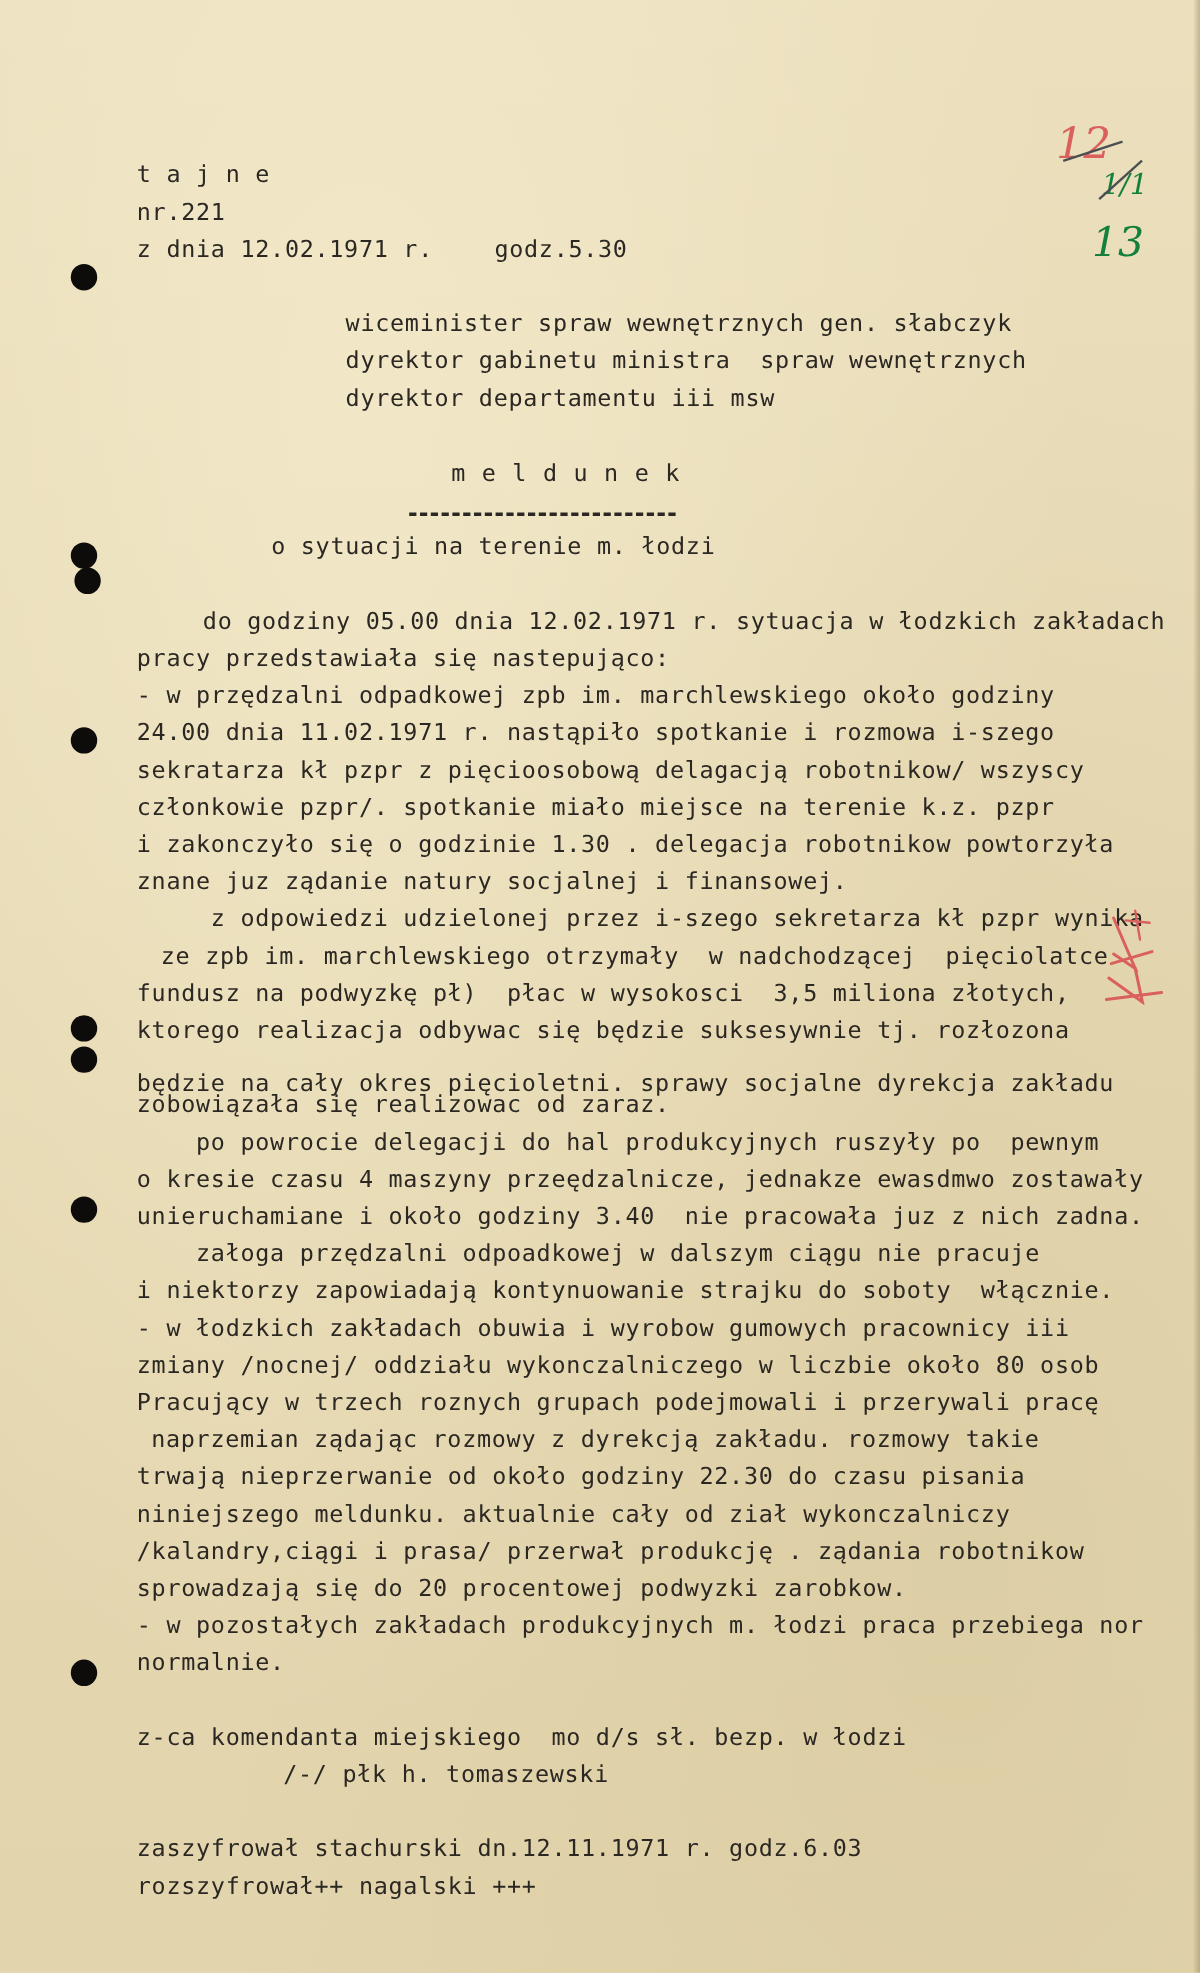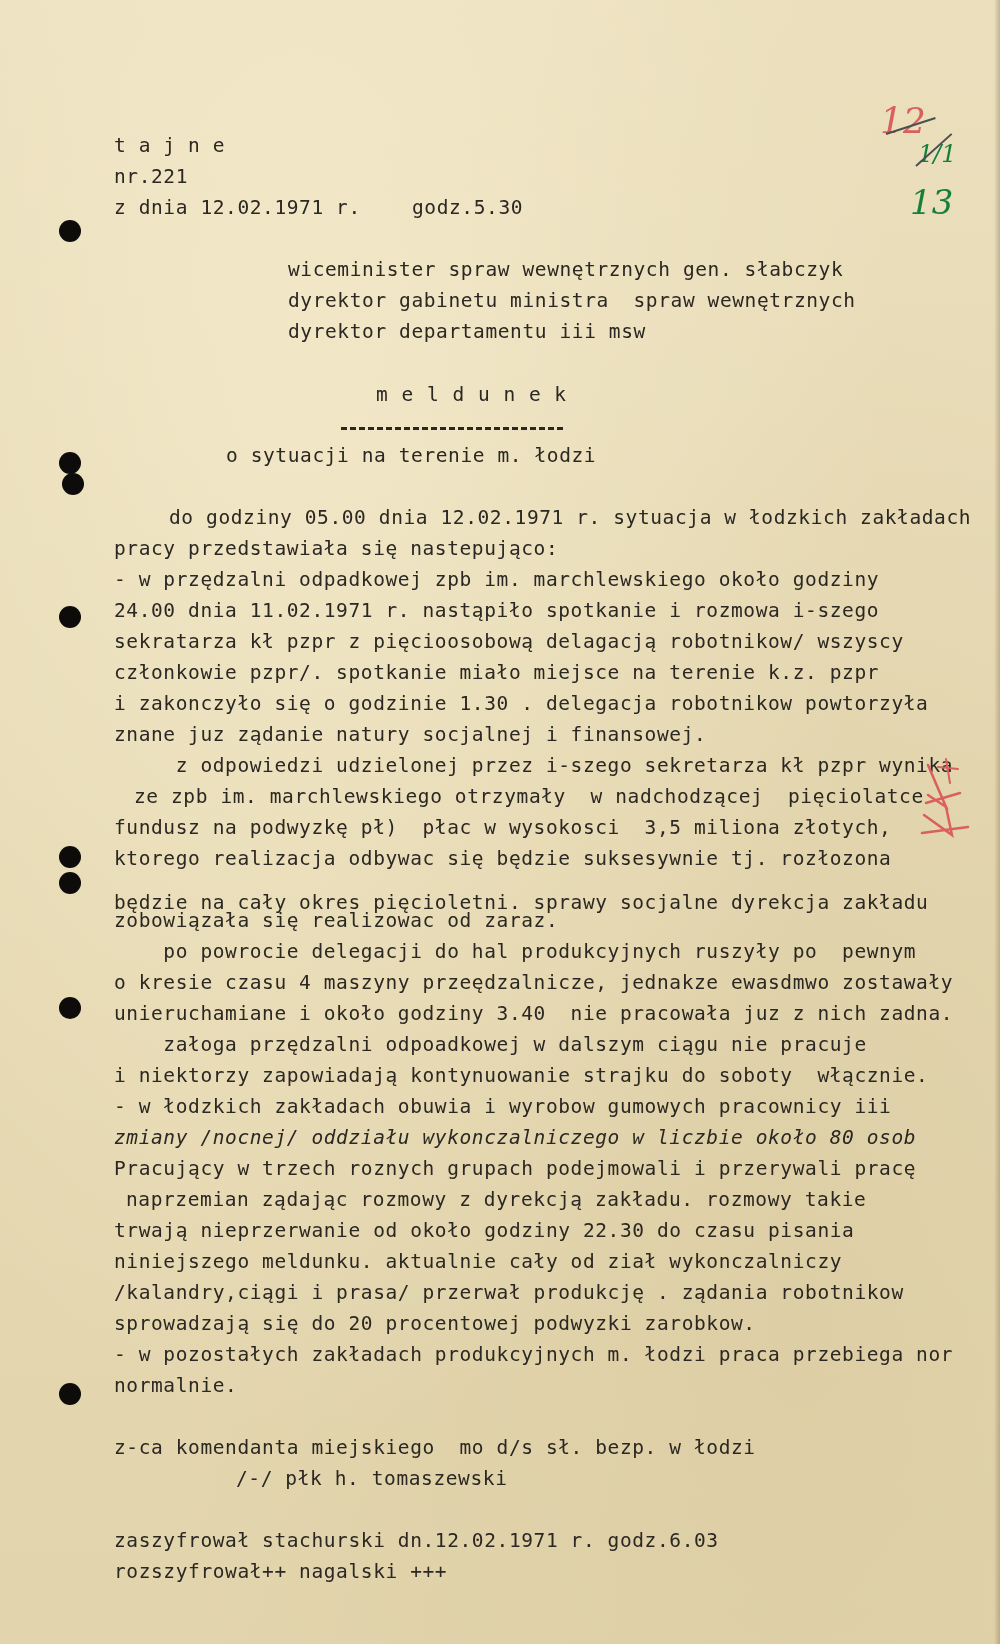--- a/index.html
+++ b/index.html
@@ -106,21 +106,21 @@
   <div class="line" style="left:114px; top:816px;">fundusz na podwyzkę pł)  płac w wysokosci  3,5 miliona złotych,</div>
   <div class="line" style="left:114px; top:847px;">ktorego realizacja odbywac się będzie suksesywnie tj. rozłozona</div>
   <div class="line" style="left:114px; top:891px;text-align:right;">będzie na cały okres pięcioletni. sprawy socjalne dyrekcja zakładu</div>
   <div class="line" style="left:114px; top:909px;">zobowiązała się realizowac od zaraz.</div>
   <div class="line" style="left:114px; top:940px;">    po powrocie delegacji do hal produkcyjnych ruszyły po  pewnym</div>
   <div class="line" style="left:114px; top:971px;">o kresie czasu 4 maszyny przeędzalnicze, jednakze ewasdmwo zostawały</div>
   <div class="line" style="left:114px; top:1002px;">unieruchamiane i około godziny 3.40  nie pracowała juz z nich zadna.</div>
   <div class="line" style="left:114px; top:1033px;">    załoga przędzalni odpoadkowej w dalszym ciągu nie pracuje</div>
   <div class="line" style="left:114px; top:1064px;">i niektorzy zapowiadają kontynuowanie strajku do soboty  włącznie.</div>
   <div class="line" style="left:114px; top:1095px;">- w łodzkich zakładach obuwia i wyrobow gumowych pracownicy iii</div>
-  <div class="line" style="left:114px; top:1126px;font-style:italic;">zmiany /nocnej/ oddziału wykonczalniczego w liczbie około 80 osob</div>
+  <div class="line" style="left:114px; top:1126px;">zmiany /nocnej/ oddziału wykonczalniczego w liczbie około 80 osob</div>
   <div class="line" style="left:114px; top:1157px;">Pracujący w trzech roznych grupach podejmowali i przerywali pracę</div>
   <div class="line" style="left:114px; top:1188px;margin-left:12px;">naprzemian ządając rozmowy z dyrekcją zakładu. rozmowy takie</div>
   <div class="line" style="left:114px; top:1219px;">trwają nieprzerwanie od około godziny 22.30 do czasu pisania</div>
   <div class="line" style="left:114px; top:1250px;">niniejszego meldunku. aktualnie cały od ział wykonczalniczy</div>
   <div class="line" style="left:114px; top:1281px;">/kalandry,ciągi i prasa/ przerwał produkcję . ządania robotnikow</div>
   <div class="line" style="left:114px; top:1312px;">sprowadzają się do 20 procentowej podwyzki zarobkow.</div>
   <div class="line" style="left:114px; top:1343px;">- w pozostałych zakładach produkcyjnych m. łodzi praca przebiega nor</div>
   <div class="line" style="left:114px; top:1374px;">normalnie.</div>
 </div>
 
@@ -130,14 +130,14 @@
     <path d="M8 48 L42 38" fill="none" stroke="#d9605c" stroke-width="2.5" stroke-linecap="round"></path>
     <path d="M6 60 L34 80 L28 52" fill="none" stroke="#d9605c" stroke-width="2.5" stroke-linecap="round"></path>
     <path d="M4 78 L50 72" fill="none" stroke="#d9605c" stroke-width="2.5" stroke-linecap="round"></path>
     <path d="M28 4 L32 28 M20 12 L40 14" fill="none" stroke="#d9605c" stroke-width="2" stroke-linecap="round"></path>
   </svg>
 </div>
 
 <div class="line" style="left:114px; top:1436px;">z-ca komendanta miejskiego  mo d/s sł. bezp. w łodzi</div>
 <div class="line" style="left:236px; top:1467px;">/-/ płk h. tomaszewski</div>
 
-<div class="line" style="left:114px; top:1529px;">zaszyfrował stachurski dn.12.02.1971 r. godz.6.03</div>
+<div class="line" style="left:114px; top:1529px;">zaszyfrował stachurski dn.12.11.1971 r. godz.6.03</div>
 <div class="line" style="left:114px; top:1560px;">rozszyfrował++ nagalski +++</div>
 
 </body></html>

